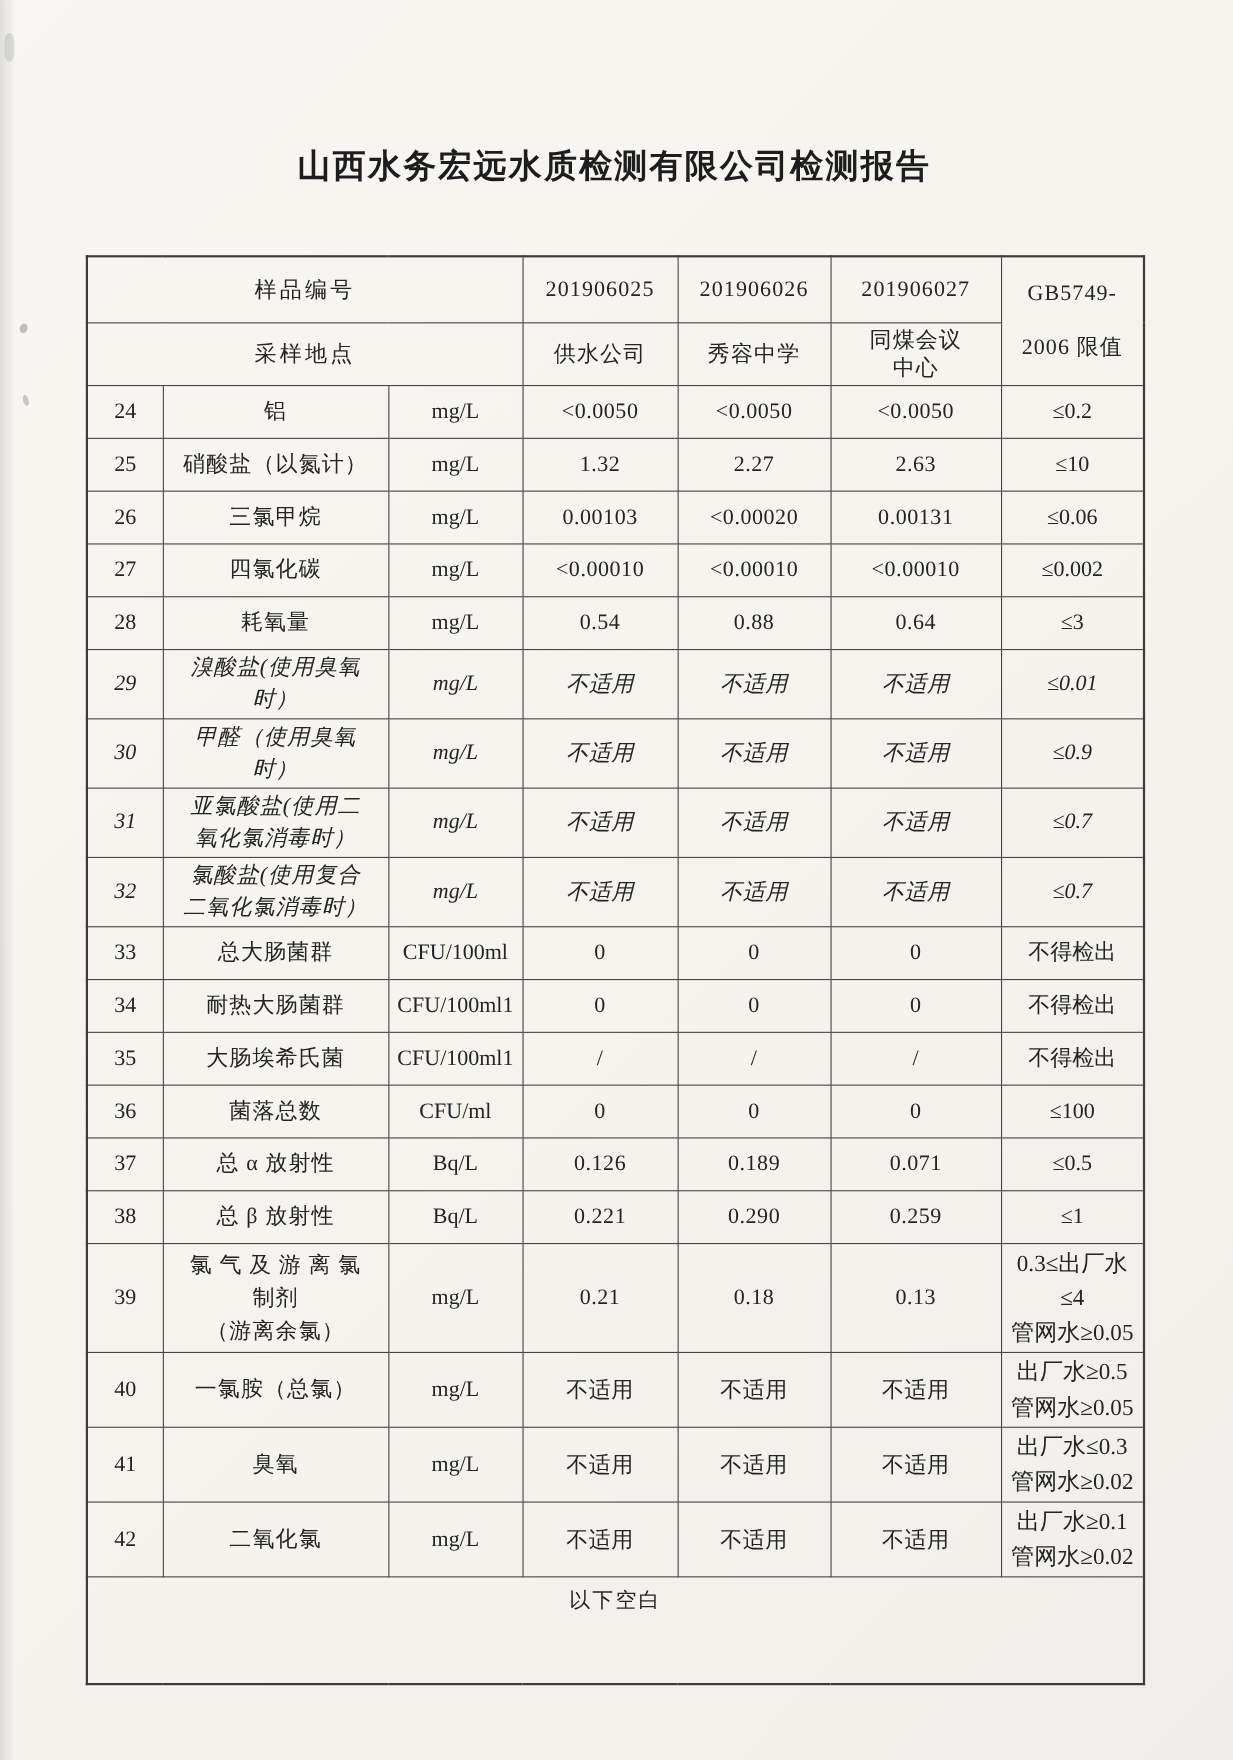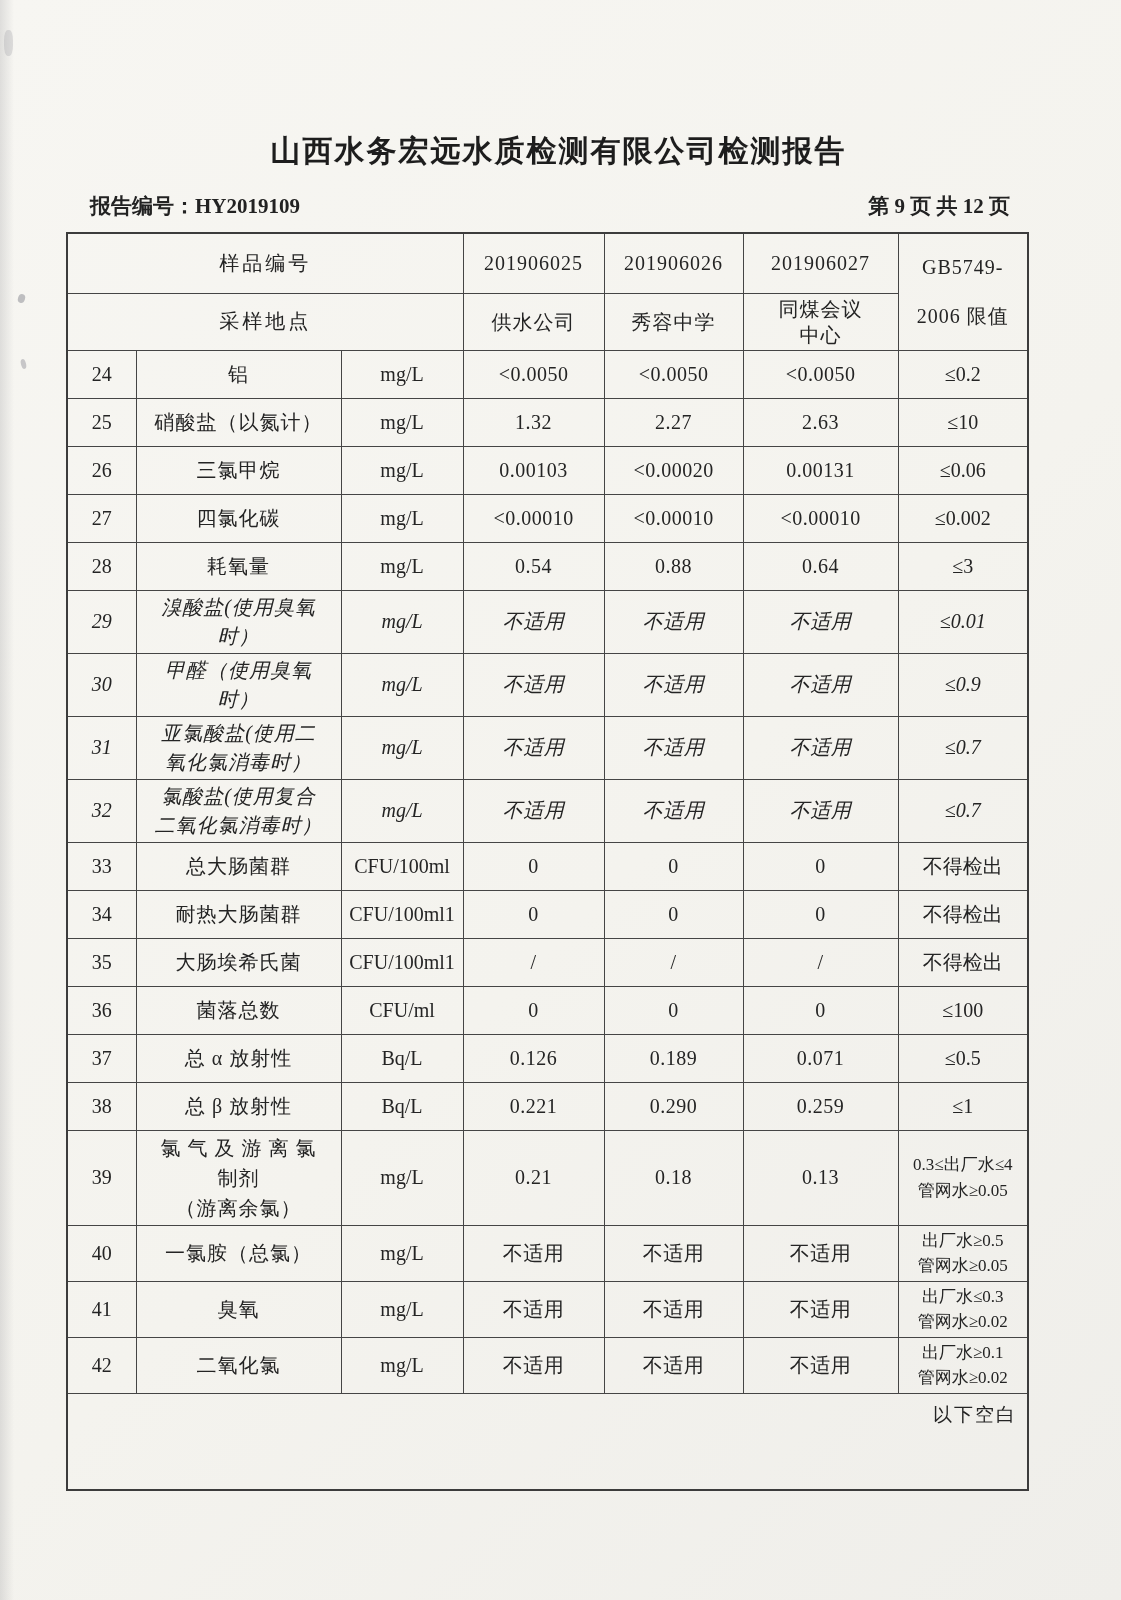--- a/index.html
+++ b/index.html
@@ -23,21 +23,21 @@
     text-align:center;font-size:30px;font-weight:bold;letter-spacing:2px;
     font-family:"Liberation Sans","DejaVu Sans",sans-serif;
     color:#1d1d1d;
   }
   .meta-row{
     position:absolute;top:192px;left:90px;width:920px;
     display:flex;justify-content:space-between;align-items:baseline;
     font-size:21px;font-weight:bold;color:#222;
   }
   table.report{
-    position:absolute;top:232px;left:66px;width:961px;
+    position:absolute;top:232px;left:78px;width:961px;
     border-collapse:collapse;table-layout:fixed;
     background:transparent;
   }
   table.report th,table.report td{
     border:1.6px solid #454545;
     text-align:center;vertical-align:middle;
     font-weight:normal;
     padding:2px 4px;
     font-size:20px;
     color:#242424;
@@ -54,38 +54,34 @@
   th.limit-std{white-space:pre-line;line-height:2.45;font-size:21px;letter-spacing:1px;}
   th.h-label{font-size:21px;letter-spacing:3px;}
   th.h-sample{font-size:21px;letter-spacing:1px;margin-top:20px;}
   th.h-loc{font-size:20px;letter-spacing:1px;}
   td.c-no{font-size:20px;}
   td.c-name{text-align:left;padding-left:22px;font-size:21px;letter-spacing:1px;white-space:pre-line;line-height:1.45;}
   tr.r-xl td.c-name{text-align:center;padding-left:4px;line-height:1.5;}
   td.c-unit{font-size:18px;}
   td.c-val{font-size:20px;letter-spacing:.5px;}
   td.c-limit{font-size:20px;white-space:pre-line;line-height:1.35;}
-  td.c-limit.limit-sm{font-size:17px;line-height:1.5;letter-spacing:0;}
-  tr.r-blank td{vertical-align:top;text-align:right;padding:8px 10px;font-size:19px;letter-spacing:2px;}
+  td.c-limit.limit-sm{font-size:21px;line-height:1.5;letter-spacing:0;}
+  tr.r-blank td{vertical-align:top;text-align:center;padding:8px 10px;font-size:19px;letter-spacing:2px;}
 </style>
 </head>
 <body>
 
 <div class="page">
   <div class="edge-shadow"></div>
   <div class="speck" id="speck1"></div>
   <div class="speck" id="speck2"></div>
   <div class="speck" id="speck3"></div>
 
   <div class="doc-title">山西水务宏远水质检测有限公司检测报告</div>
 
-  <div class="meta-row">
-    <span>报告编号：HY2019109</span>
-    <span>第 9 页 共 12 页</span>
-  </div>
 
   <table class="report">
     <colgroup>
       <col style="width:69px">
         <col style="width:205px">
         <col style="width:122px">
       <col style="width:141px">
         <col style="width:139px">
         <col style="width:155px">
       <col style="width:130px">

